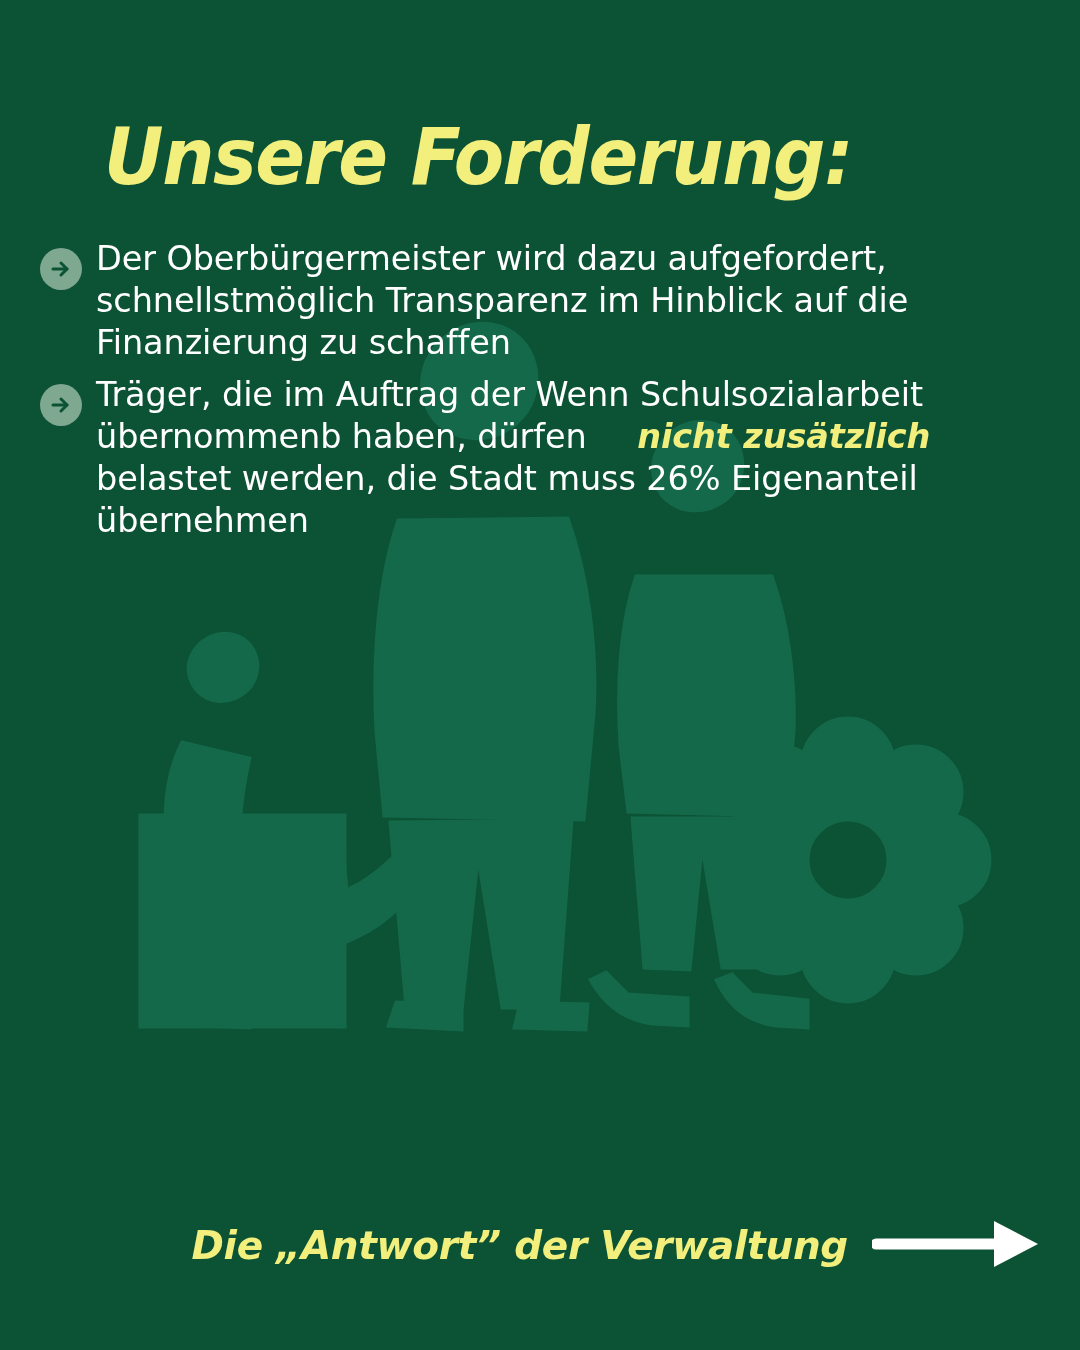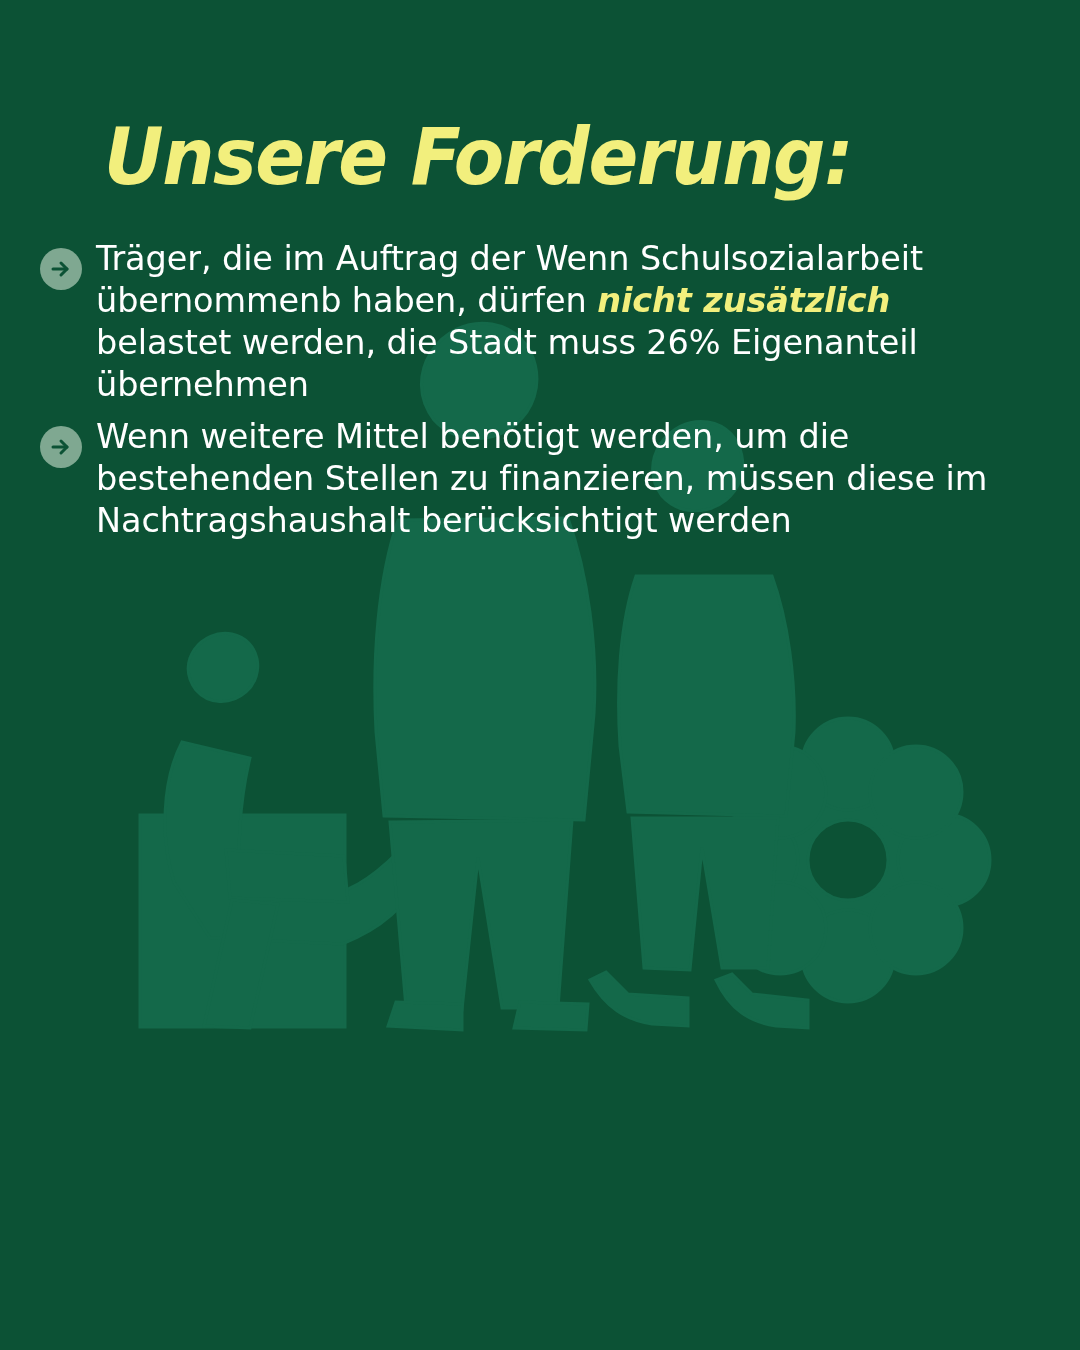--- a/index.html
+++ b/index.html
@@ -84,20 +84,21 @@
     font-size: 33.5px;
     line-height: 1.255;
     letter-spacing: -0.1px;
     max-width: 900px;
   }
 
   .demand-text em {
     color: #f2ef7d;
     font-style: italic;
     font-weight: bold;
+    margin-left: 40px;
   }
 
   #footer {
     position: absolute;
     left: 0;
     bottom: 74px;
     width: 1080px;
     display: flex;
     align-items: center;
     justify-content: flex-end;
@@ -158,41 +159,50 @@
     <path d="M716 980 c14 30 34 42 60 46 l32 2 l0 -28 l-56 -6 l-20 -20 z" fill="#14694a"></path>
   </g>
 </svg>
 
 <div id="content">
 
   <div id="headline">Unsere Forderung:</div>
 
   <div id="demands">
 
+    <div class="demand-row">
+      <span class="arrow-badge">
+        <svg width="24" height="24" viewBox="0 0 24 24" fill="none" stroke="#0c5235" stroke-width="3" stroke-linecap="round" stroke-linejoin="round">
+          <line x1="4" y1="12" x2="18" y2="12"></line>
+          <polyline points="12,6 18,12 12,18"></polyline>
+        </svg>
+      </span>
+      <div class="demand-text">
+        <span>Der Oberbürgermeister wird dazu aufgefordert, schnellstmöglich Transparenz im Hinblick auf die Finanzierung zu schaffen</span>
+      </div>
+    </div>
 
     <div class="demand-row">
       <span class="arrow-badge">
         <svg width="24" height="24" viewBox="0 0 24 24" fill="none" stroke="#0c5235" stroke-width="3" stroke-linecap="round" stroke-linejoin="round">
           <line x1="4" y1="12" x2="18" y2="12"></line>
           <polyline points="12,6 18,12 12,18"></polyline>
         </svg>
       </span>
       <div class="demand-text">
         <span>Träger, die im Auftrag der Wenn Schulsozialarbeit übernommenb haben, dürfen </span><em>nicht zusätzlich</em><span> belastet werden, die Stadt muss 26% Eigenanteil übernehmen</span>
       </div>
     </div>
 
-    <div class="demand-row">
-      <span class="arrow-badge">
-        <svg width="24" height="24" viewBox="0 0 24 24" fill="none" stroke="#0c5235" stroke-width="3" stroke-linecap="round" stroke-linejoin="round">
-          <line x1="4" y1="12" x2="18" y2="12"></line>
-          <polyline points="12,6 18,12 12,18"></polyline>
-        </svg>
-      </span>
-      <div class="demand-text">
-        <span>Wenn weitere Mittel benötigt werden, um die bestehenden Stellen zu finanzieren, müssen diese im Nachtragshaushalt berücksichtigt werden</span>
-      </div>
-    </div>
 
   </div>
 
+  <div id="footer">
+    <div id="footer-label">Die „Antwort” der Verwaltung</div>
+    <span id="footer-arrow">
+      <svg width="172" height="58" viewBox="0 0 172 58" fill="none">
+        <path d="M4 30 L140 30" stroke="#ffffff" stroke-width="11" stroke-linecap="round"></path>
+        <path d="M122 7 L166 30 L122 53 Z" fill="#ffffff"></path>
+      </svg>
+    </span>
+  </div>
 
 </div>
 
 </body></html>

